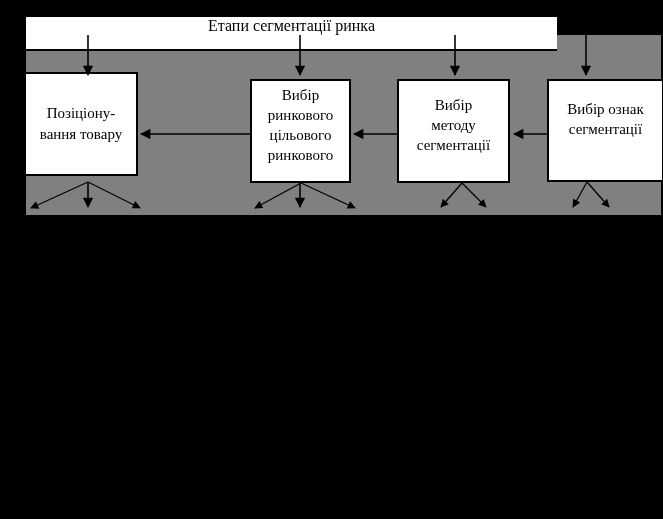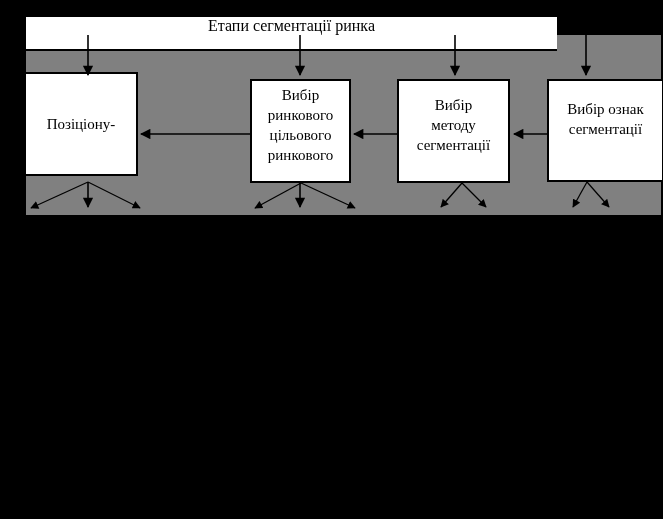--- a/index.html
+++ b/index.html
@@ -72,20 +72,21 @@
 <div id="stage" style="background: rgb(0, 0, 0);">
 
   <div class="gray-band" style="background: rgb(128, 128, 128);"></div>
 
   <div class="title-box" style="background: rgb(255, 255, 255);">
     <span>Етапи сегментації ринка</span>
   </div>
 
   <div id="box-positioning" class="stage-box" style="background: rgb(255, 255, 255);">
     <span>Позіціону-</span>
+    <span>вання товару</span>
   </div>
 
   <div id="box-target" class="stage-box" style="background: rgb(255, 255, 255);">
     <span>Вибір</span>
     <span>ринкового</span>
     <span>цільового</span>
     <span>ринкового</span>
   </div>
 
   <div id="box-method" class="stage-box" style="background: rgb(255, 255, 255);">

